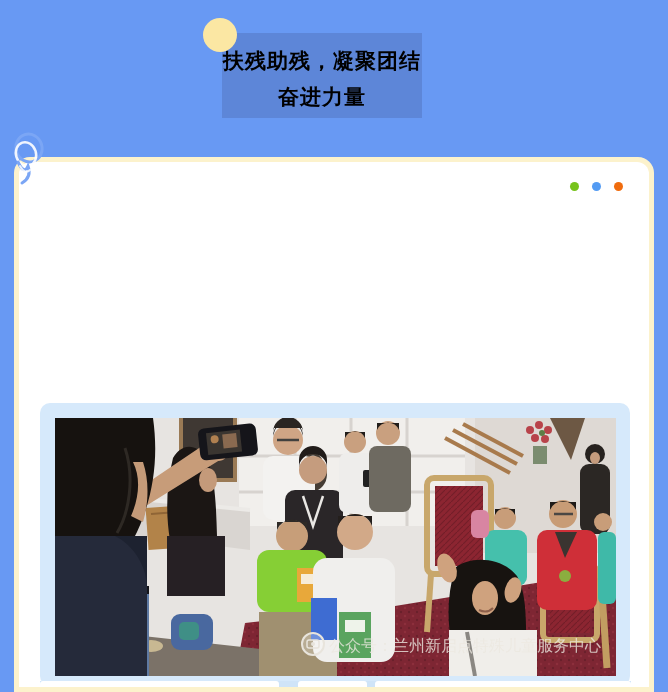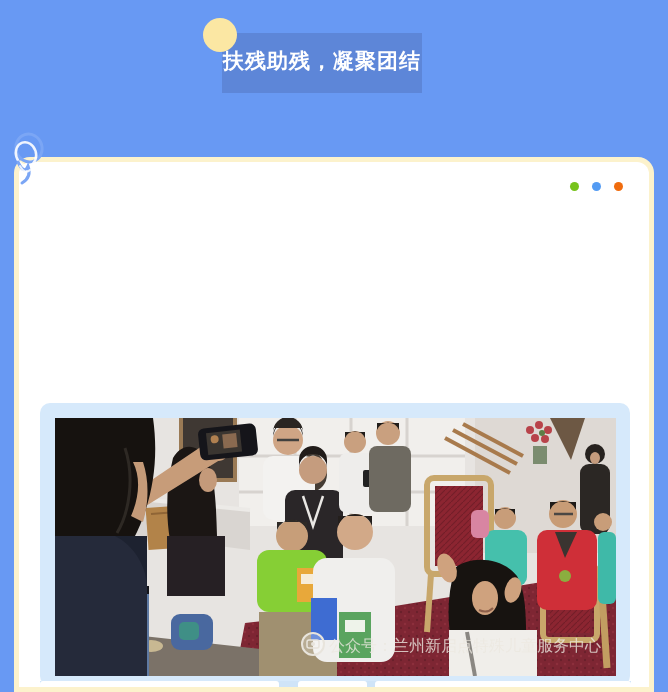--- a/index.html
+++ b/index.html
@@ -4,22 +4,22 @@
 <style>
   html,body{margin:0;padding:0;}
   body{
     width:668px;height:692px;position:relative;overflow:hidden;
     background:#6899f3;
     font-family:"Liberation Sans","DejaVu Sans",sans-serif;
   }
   
   .header{position:absolute;left:0;top:0;width:668px;height:157px;}
   .title-box{
-    position:absolute;left:222px;top:33px;width:200px;height:60px;
-    background:#5d86d8;color:#ffffff;font-weight:bold;font-size:21px;
+    position:absolute;left:222px;top:33px;width:200px;height:85px;
+    background:#5d86d8;color:#000000;font-weight:bold;font-size:21px;
     text-align:center;letter-spacing:1px;
   }
   .title-line1{margin-top:12px;line-height:32px;}
   .title-line2{line-height:40px;}
   .title-circle{
     position:absolute;left:203px;top:18px;width:34px;height:34px;
     border-radius:50%;background:#fbe7a3;z-index:3;
   }
   
   .card{
@@ -57,20 +57,21 @@
   .peek-box.b1{left:0;width:239px;}
   .peek-box.b2{left:258px;width:69px;}
   .peek-box.b3{left:335px;width:256px;}
 </style>
 </head>
 <body>
 
 <div class="header">
   <div class="title-box">
     <div class="title-line1">扶残助残，凝聚团结</div>
+    <div class="title-line2">奋进力量</div>
   </div>
   <div class="title-circle"></div>
 </div>
 
 <div class="paperclip">
   <svg width="36" height="56" viewBox="0 0 36 56">
     <g fill="none" stroke-linecap="round">
       <ellipse cx="19" cy="16" rx="13" ry="14" stroke="#7ba6f5" stroke-width="3" transform="rotate(-18 19 16)"></ellipse>
       <ellipse cx="16" cy="22" rx="10" ry="12" stroke="#ffffff" stroke-width="2.5" opacity="0.9" transform="rotate(-18 16 22)"></ellipse>
       <path d="M8 30 Q14 43 18 34 Q22 45 12 51" stroke="#7ba6f5" stroke-width="3"></path>

